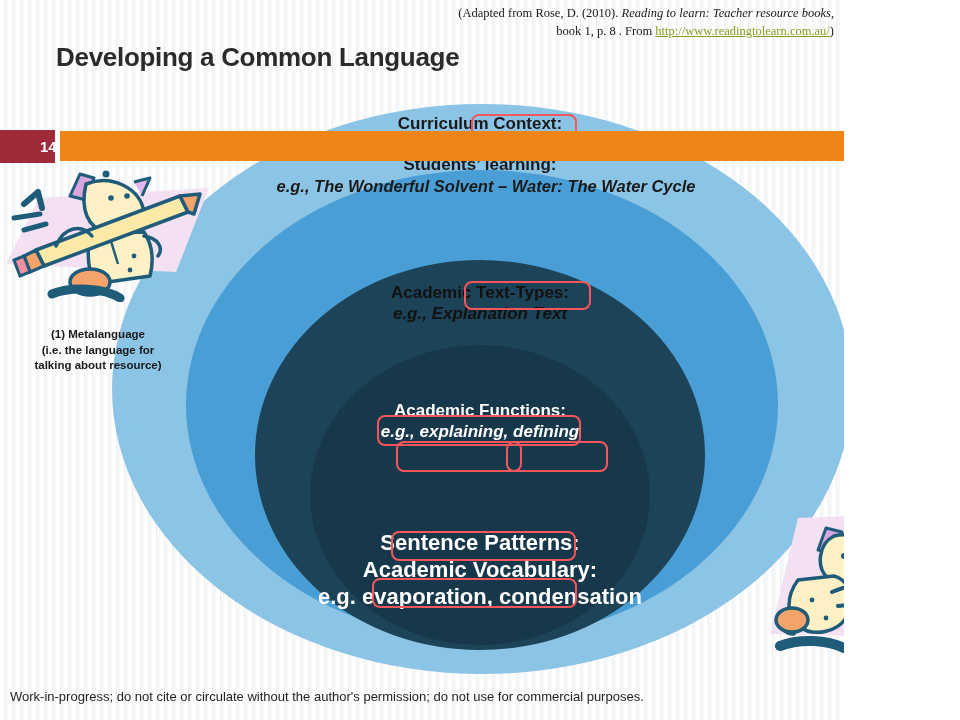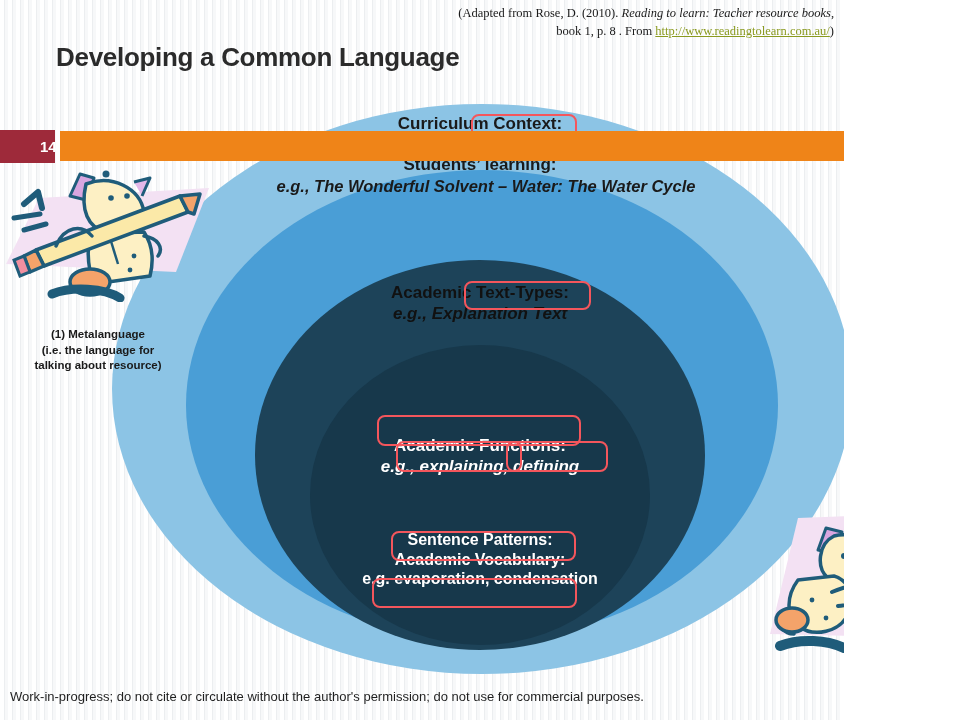--- a/index.html
+++ b/index.html
@@ -72,27 +72,27 @@
     font-size:17px;color:#1a1a1a;
   }
   #t-curriculum .l4{font-size:16.5px;margin-left:12px;}
 
   #t-texttypes{
     left:290px;top:283px;width:380px;
     font-size:17px;color:#111111;
   }
 
   #t-functions{
-    left:300px;top:436px;width:360px;
+    left:300px;top:401px;width:360px;
     font-size:17px;color:#ffffff;
   }
 
   #t-sentence{
     left:250px;top:530px;width:460px;
-    font-size:16px;color:#ffffff;
+    font-size:22px;color:#ffffff;
   }
 
   
   .hl{
     position:absolute;border:2.5px solid #f4565c;border-radius:8px;
     z-index:26;pointer-events:none;background:transparent;
   }
   #hl-curriculum{left:471px;top:114px;width:102px;height:26px;}
   #hl-texttypes{left:464px;top:281px;width:123px;height:25px;}
   #hl-functions{left:377px;top:415px;width:200px;height:27px;}

